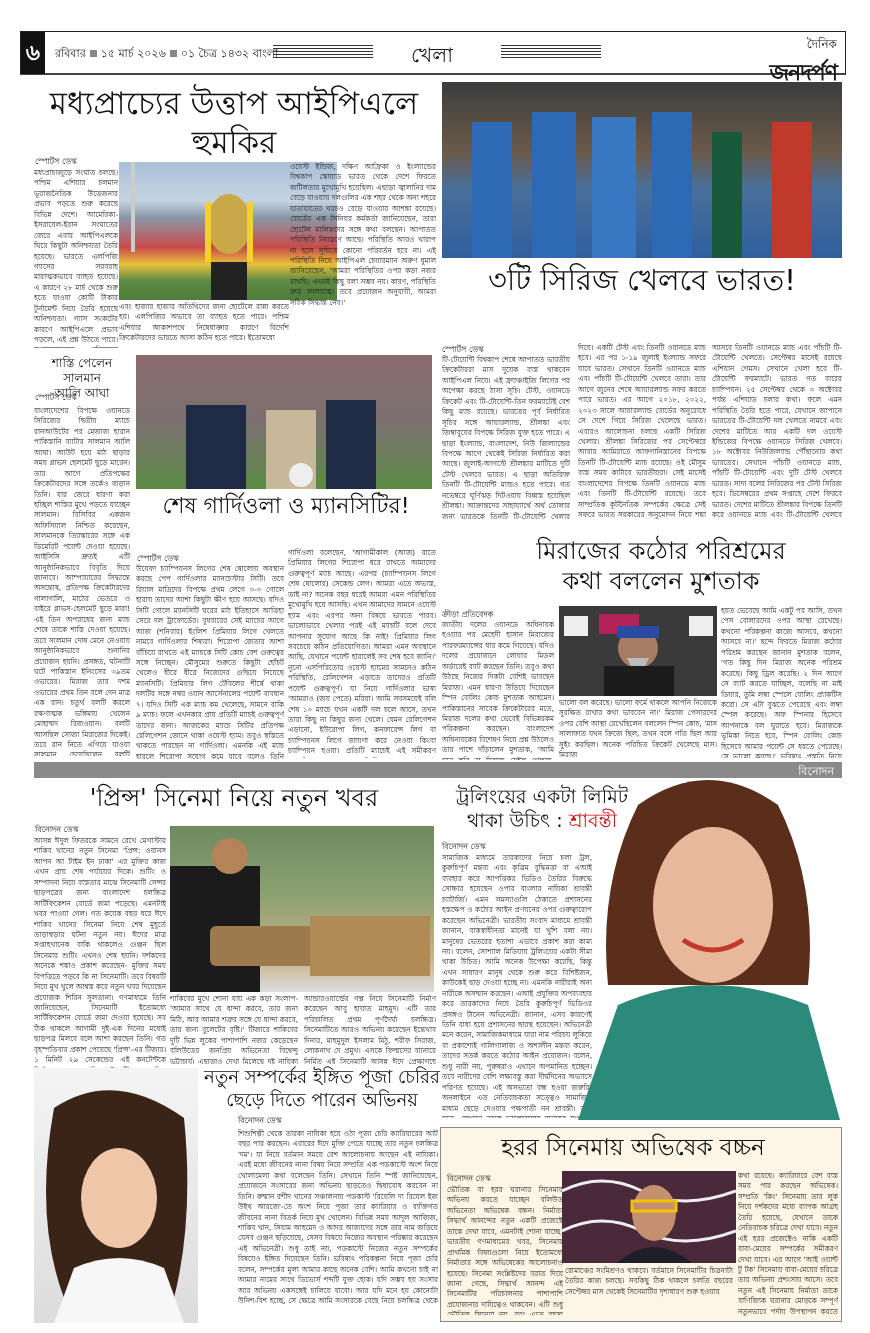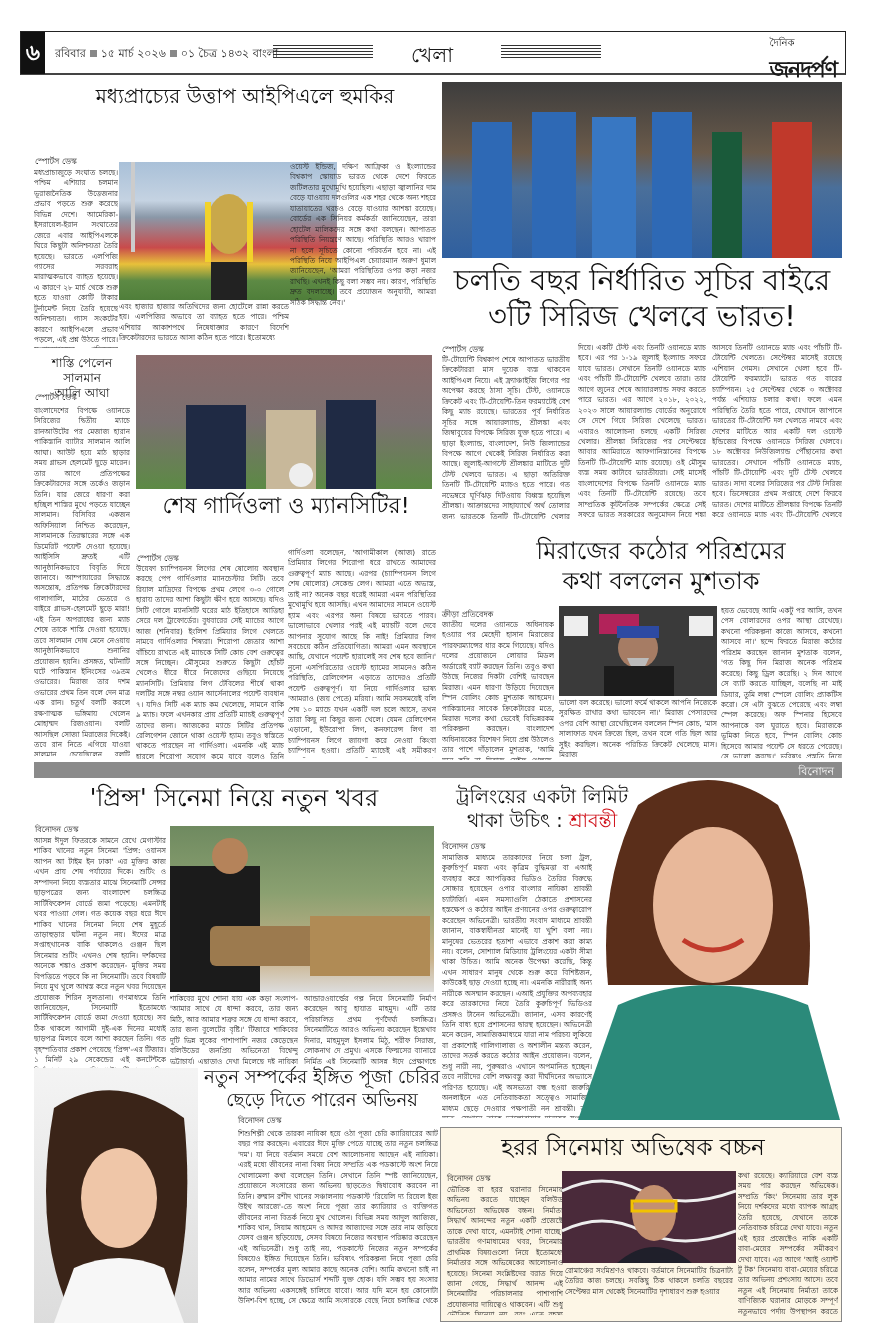--- a/index.html
+++ b/index.html
@@ -5,21 +5,21 @@
 *{box-sizing:border-box;margin:0;padding:0}
 body{width:870px;height:1333px;background:#fff;font-family:"DejaVu Serif",serif;color:#1a1a1a;position:relative;overflow:hidden}
 .abs{position:absolute}
 .masthead{left:20px;top:31px;width:826px;height:44px;border:1px solid #222;border-bottom:2px solid #444;background:#fff}
 .pgnum{position:absolute;left:0;top:0;width:24px;height:42px;background:#111;color:#fff;font-size:22px;font-weight:bold;display:flex;align-items:center;justify-content:center;font-family:"DejaVu Sans",sans-serif}
 .dateline{position:absolute;left:34px;top:13px;font-size:11px;font-family:"DejaVu Sans",sans-serif;white-space:nowrap}
 .dateline .sq{display:inline-block;width:7px;height:7px;background:#888;margin:0 4px}
 .rules{position:absolute;top:13px;height:14px;width:100px;background:repeating-linear-gradient(to bottom,#333 0 1px,transparent 1px 3px)}
 .section-title{position:absolute;left:390px;top:8px;font-size:20px;font-family:Liberation Serif, serif}
 .logo{position:absolute;right:8px;top:3px;text-align:right}
-.logo .small{font-size:10px;display:block;text-align:left}
+.logo .small{font-size:12px;display:block;text-align:right}
 .logo .big{font-size:22px;font-weight:bold;font-family:Liberation Mono, monospace;letter-spacing:-1px}
 .logo .tag{font-size:5px;display:block}
 .hl{font-family:"DejaVu Sans",sans-serif;text-align:center;line-height:1.25;color:#111}
 .byline{font-size:8px;font-family:"DejaVu Sans",sans-serif}
 .body{font-size:7.2px;line-height:1.45;text-align:justify;font-family:"DejaVu Sans",sans-serif;color:#222;overflow:hidden}
 .img{overflow:hidden}
 .band{left:34px;top:762px;width:808px;height:16px;background:#8a8a8a}
 .band span{position:absolute;right:8px;top:1px;font-size:11px;color:#fff;font-family:"DejaVu Sans",sans-serif}
 .box{left:440px;top:1127px;width:402px;height:195px;background:#fdf6e6;border:1px solid #888}
 </style>
@@ -34,21 +34,21 @@
   <div class="rules" style="left:252px"></div>
   <div class="section-title">খেলা</div>
   <div class="rules" style="left:480px"></div>
   <div class="logo">
     <span class="small">দৈনিক</span>
     <span class="big">জনদর্পণ</span>
     <span class="tag">সত্য ও তথ্যের পথে অবিচল</span>
   </div>
 </div>
 
-<div class="abs hl" style="left:45px;top:84px;width:400px;font-size:20px">
+<div class="abs hl" style="left:34px;top:84px;width:400px;font-size:31px">
   <div>মধ্যপ্রাচ্যের উত্তাপ আইপিএলে হুমকির</div>
 </div>
 <div class="abs byline" style="left:35px;top:155px">স্পোর্টস ডেস্ক</div>
 <div class="abs body" style="left:34px;top:168px;width:84px;height:180px">মধ্যপ্রাচ্যজুড়ে সংঘাত চলছে। পশ্চিম এশিয়ার চলমান ভূরাজনৈতিক উত্তেজনার প্রভাব পড়তে শুরু করেছে বিভিন্ন দেশে। আমেরিকা-ইসরায়েল-ইরান সংঘাতের জেরে এবার আইপিএলকে ঘিরে কিছুটা অনিশ্চয়তা তৈরি হয়েছে। ভারতে এলপিজি গ্যাসের সরবরাহ মারাত্মকভাবে ব্যাহত হয়েছে। এ কারণে ২৮ মার্চ থেকে শুরু হতে যাওয়া কোটি টাকার টুর্নামেন্ট নিয়ে তৈরি হয়েছে অনিশ্চয়তা। গ্যাস সংকটের কারণে আইপিএলে প্রভাব পড়লে, এই প্রশ্ন উঠতে পারে। সংবাদমাধ্যমের প্রতিবেদন অনুযায়ী, স্টেডিয়ামের ফ্লাডলাইটের জন্য জ্বালানি লাগে</div>
 <div class="abs img" style="left:119px;top:162px;width:218px;height:138px;background:linear-gradient(to bottom,#a9c0d8 0%,#c5d3e2 28%,#8a98a8 40%,#c94b4b 62%,#e8c13a 74%,#5d8a44 86%,#4f7e3a 100%)">
   <svg width="218" height="138">
       <rect x="92" y="100" width="36" height="38" fill="#222"></rect>
       <ellipse cx="110" cy="62" rx="22" ry="30" fill="#c9a84a"></ellipse>
       <rect x="86" y="40" width="6" height="60" fill="#f2d22a"></rect>
       <rect x="128" y="40" width="6" height="60" fill="#f2d22a"></rect>
@@ -62,21 +62,20 @@
   <svg width="400" height="176">
       <rect x="30" y="40" width="40" height="136" fill="#2e69b5"></rect>
       <rect x="90" y="30" width="44" height="146" fill="#2e69b5"></rect>
       <rect x="150" y="35" width="44" height="141" fill="#3877c2"></rect>
       <rect x="210" y="30" width="40" height="146" fill="#2e69b5"></rect>
       <rect x="270" y="50" width="30" height="126" fill="#1a5a3a"></rect>
       <rect x="330" y="40" width="40" height="136" fill="#c0392b"></rect>
     </svg>
 </div>
 <div class="abs hl" style="left:442px;top:262px;width:400px;font-size:29px">
-  <div>চলতি বছর নির্ধারিত সূচির বাইরে</div>
   <div>৩টি সিরিজ খেলবে ভারত!</div>
 </div>
 <div class="abs byline" style="left:442px;top:343px">স্পোর্টস ডেস্ক</div>
 <div class="abs body" style="left:442px;top:355px;width:128px;height:165px">টি-টোয়েন্টি বিশ্বকাপ শেষে আপাতত ভারতীয় ক্রিকেটাররা মাস দুয়েক ব্যস্ত থাকবেন আইপিএল নিয়ে। এই ফ্র্যাঞ্চাইজি লিগের পর অপেক্ষা করছে ঠাসা সূচি। টেস্ট, ওয়ানডে ক্রিকেট এবং টি-টোয়েন্টি-তিন ফরম্যাটেই বেশ কিছু ম্যাচ রয়েছে। ভারতের পূর্ব নির্ধারিত সূচির সঙ্গে আয়ারল্যান্ড, শ্রীলঙ্কা এবং জিম্বাবুয়ের বিপক্ষে সিরিজ যুক্ত হতে পারে। এ ছাড়া ইংল্যান্ড, বাংলাদেশ, নিউ জিল্যান্ডের বিপক্ষে আগে থেকেই সিরিজ নির্ধারিত করা আছে। জুলাই-আগস্টে শ্রীলঙ্কার মাটিতে দুটি টেস্ট খেলবে ভারত। এ ছাড়া অতিরিক্ত তিনটি টি-টোয়েন্টি ম্যাচও হতে পারে। গত নভেম্বরে ঘূর্ণিঝড় দিটওয়ায় বিধ্বস্ত হয়েছিল শ্রীলঙ্কা। আক্রান্তদের সাহায্যার্থে অর্থ তোলার জন্য ভারতকে তিনটি টি-টোয়েন্টি খেলার অনুরোধ করেছে শ্রীলঙ্কা ক্রিকেট। ভারতের সূচি শুরু হচ্ছে জুনে দেশের মাটিতে আফগানিস্তান সিরিজ</div>
 <div class="abs body" style="left:578px;top:343px;width:128px;height:177px">দিয়ে। একটি টেস্ট এবং তিনটি ওয়ানডে ম্যাচ হবে। এর পর ১-১৯ জুলাই ইংল্যান্ড সফরে যাবে ভারত। সেখানে তিনটি ওয়ানডে ম্যাচ এবং পাঁচটি টি-টোয়েন্টি খেলবে তারা। তার আগে জুনের শেষে আয়ারল্যান্ড সফর করতে পারে ভারত। এর আগে ২০১৮, ২০২২, ২০২৩ সালে আয়ারল্যান্ড বোর্ডের অনুরোধে সে দেশে গিয়ে সিরিজ খেলেছে ভারত। এবারও আলোচনা চলছে একটি সিরিজ খেলার। শ্রীলঙ্কা সিরিজের পর সেপ্টেম্বরে আবার আমিরাতে আফগানিস্তানের বিপক্ষে তিনটি টি-টোয়েন্টি ম্যাচ রয়েছে। ওই মৌসুম ব্যস্ত সময় কাটাবে ভারতীয়রা। সেই মাসেই বাংলাদেশের বিপক্ষে তিনটি ওয়ানডে ম্যাচ এবং তিনটি টি-টোয়েন্টি রয়েছে। তবে সাম্প্রতিক কূটনৈতিক সম্পর্কের ক্ষেত্রে সেই সফরে ভারত সরকারের অনুমোদন নিয়ে শঙ্কা দেখা দিয়েছে। একই মাসে জিম্বাবুয়ের বিপক্ষে তিন ম্যাচের টি-টোয়েন্টি সিরিজ হওয়ার কথা। যদিও তা এখনও আনুষ্ঠানিক ভাবে ঘোষণা করা হয়নি। একই মাসে ওয়েস্ট ইন্ডিজ ভারতে</div>
 <div class="abs body" style="left:712px;top:343px;width:130px;height:177px">আসবে তিনটি ওয়ানডে ম্যাচ এবং পাঁচটি টি-টোয়েন্টি খেলতে। সেপ্টেম্বর মাসেই রয়েছে এশিয়ান গেমস। সেখানে খেলা হবে টি-টোয়েন্টি ফরম্যাটে। ভারত গত বারের চ্যাম্পিয়ন। ২৫ সেপ্টেম্বর থেকে ৩ অক্টোবর পর্যন্ত এশিয়াড চলার কথা। ফলে এমন পরিস্থিতি তৈরি হতে পারে, যেখানে জাপানে ভারতের টি-টোয়েন্টি দল খেলতে নামবে এবং দেশের মাটিতে আর একটি দল ওয়েস্ট ইন্ডিজের বিপক্ষে ওয়ানডে সিরিজ খেলবে। ১৮ অক্টোবর নিউজিল্যান্ড পৌঁছানোর কথা ভারতের। সেখানে পাঁচটি ওয়ানডে ম্যাচ, পাঁচটি টি-টোয়েন্টি এবং দুটি টেস্ট খেলবে ভারত। সাদা বলের সিরিজের পর টেস্ট সিরিজ হবে। ডিসেম্বরের প্রথম সপ্তাহে দেশে ফিরবে ভারত। দেশের মাটিতে শ্রীলঙ্কার বিপক্ষে তিনটি করে ওয়ানডে ম্যাচ এবং টি-টোয়েন্টি খেলবে তারা। পরের বছর জানুয়ারি-ফেব্রুয়ারি মাসে চলবে ভারত-অস্ট্রেলিয়া সিরিজ।</div>
 
 <div class="abs hl" style="left:34px;top:356px;width:96px;font-size:12px">
   <div>শাস্তি পেলেন সালমান</div>
   <div>আলি আঘা</div>

